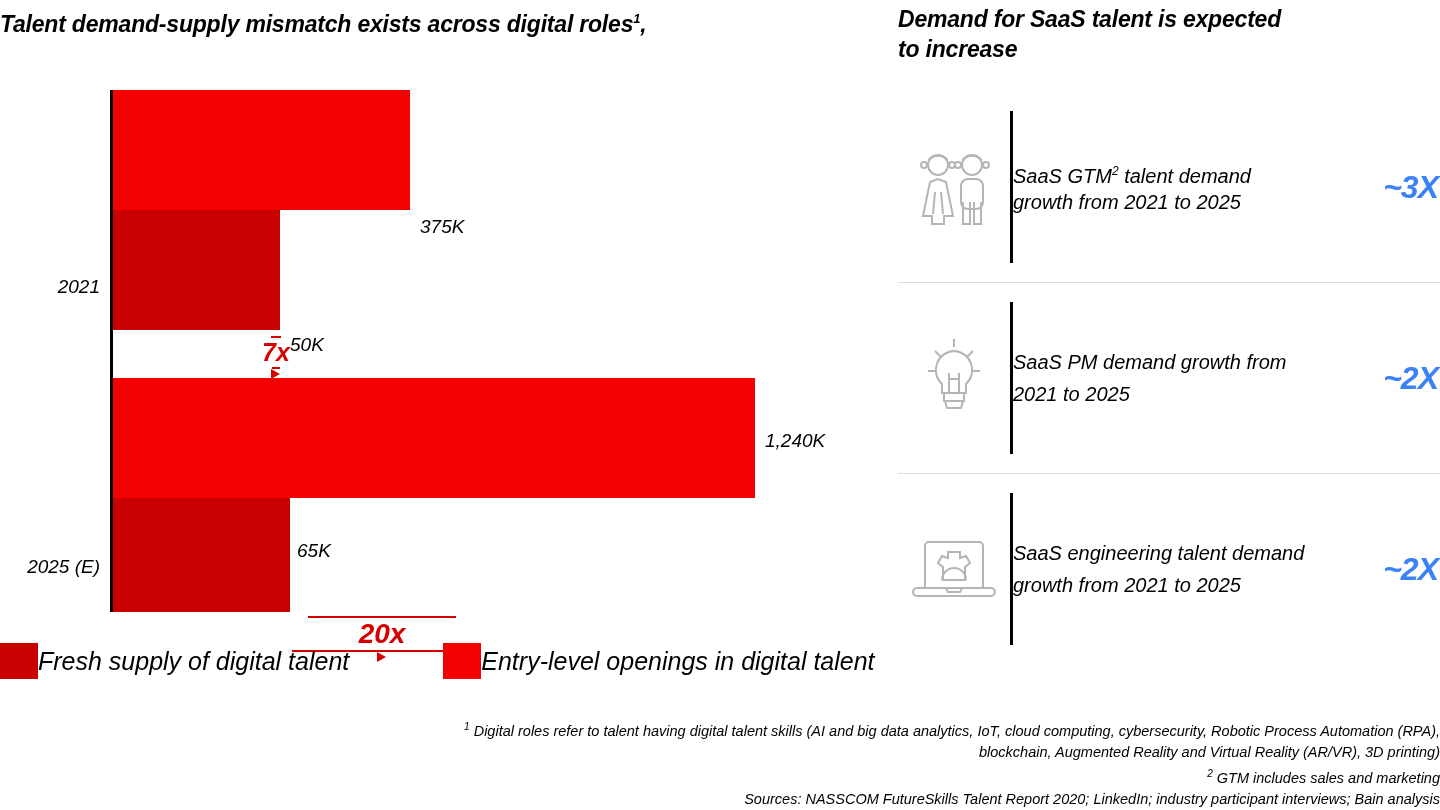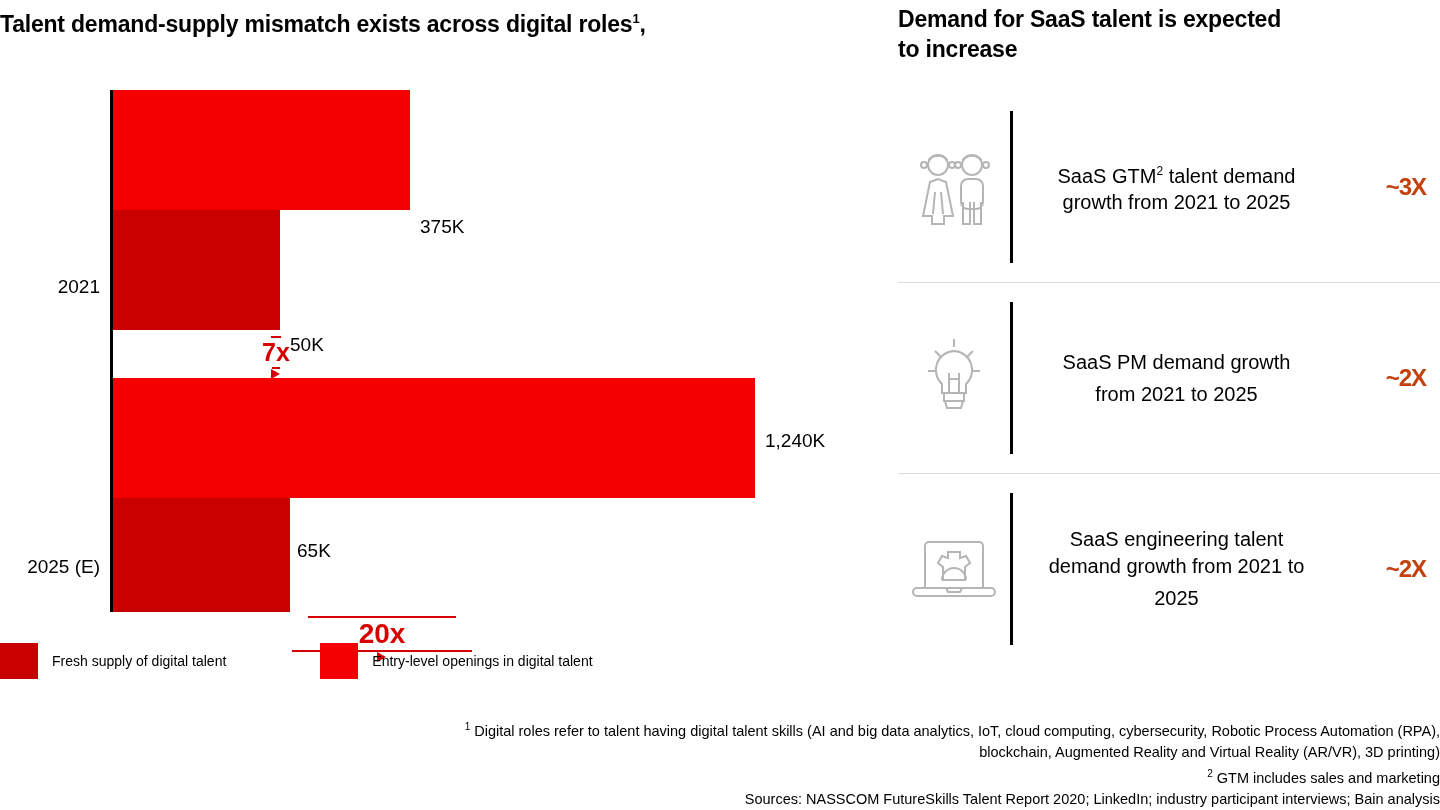--- a/index.html
+++ b/index.html
@@ -3,21 +3,21 @@
 <meta charset="utf-8">
 <style>
   * { box-sizing: border-box; margin: 0; padding: 0; }
   html, body {
     width: 1440px; height: 810px;
     background: #ffffff;
     font-family: "Liberation Sans", sans-serif;
     color: #000000;
     overflow: hidden;
   }
-  .page { position: relative; width: 1440px; height: 810px; }
+  .page { position: relative; width: 1440px; height: 810px; font-style: italic; }
 
   
   .title-left {
     position: absolute; left: 0px; top: 4px; width: 860px;
     font-size: 23px; font-weight: bold; line-height: 30px;
     letter-spacing: -0.2px;
   }
   .title-right {
     position: absolute; left: 898px; top: 4px; width: 540px;
     font-size: 23px; font-weight: bold; line-height: 30px;
@@ -67,21 +67,21 @@
   #ann20 .mult-line.pre { width: 148px; }
   #ann20 .mult-text { font-size: 28px; margin: 0 1px; }
   #ann20 .mult-line.post { width: 180px; }
 
   
   .legend { position: absolute; left: 0px; top: 643px; display: flex; align-items: center; }
   .legend-item { display: flex; align-items: center; }
   .legend-swatch { width: 38px; height: 36px; }
   .legend-swatch.dark { background: #c80000; }
   .legend-swatch.bright { background: #f50000; }
-  .legend-text { font-size: 14px; margin-left: 14px; }
+  .legend-text { font-size: 25px; }
   .legend-gap { width: 94px; }
 
   
   .footnotes {
     position: absolute; left: 0px; top: 716px; width: 1440px;
     font-size: 14.5px; line-height: 21px; color: #000; text-align: right;
   }
   .footnotes sup { font-size: 10px; vertical-align: super; }
 
   
@@ -91,26 +91,26 @@
     height: 190px; padding: 0;
   }
   .panel-divider { height: 1px; background: #dcdcdc; width: 542px; }
   .row-icon {
     width: 112px; flex: 0 0 112px; display: flex;
     align-items: center; justify-content: center;
   }
   .row-rule { width: 3px; height: 152px; background: #000; flex: 0 0 3px; }
   .row-text {
     flex: 1 1 auto; font-size: 20px; line-height: 27px;
-    padding-left: 30px; padding-right: 8px; color: #000; text-align: center;
+    padding-right: 8px; color: #000;
   }
   .row-text sup { font-size: 12px; vertical-align: super; }
   .row-value {
-    flex: 0 0 122px; text-align: right; padding-right: 14px;
-    font-size: 24px; font-weight: bold; color: #c2410c;
+    flex: 0 0 122px; text-align: right; padding-right: 2px;
+    font-size: 32px; font-weight: bold; color: #3b82f6;
     letter-spacing: -1px;
   }
 </style>
 </head>
 <body>
 
 <div class="page">
 
   <div class="title-left">
     <span>Talent demand-supply mismatch exists across digital roles</span><sup>1</sup><span>,</span><br>

